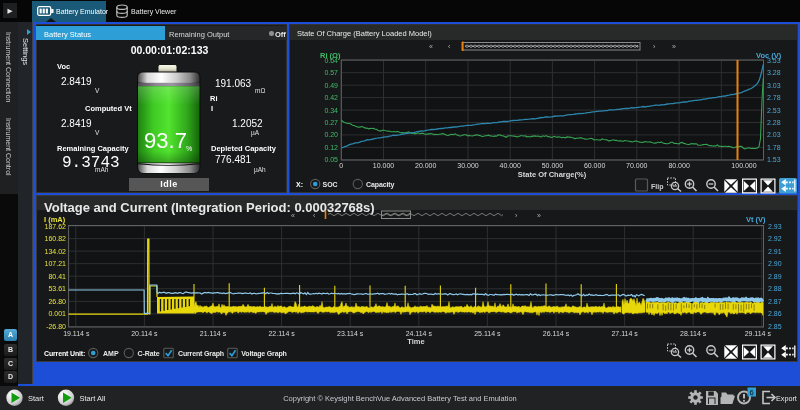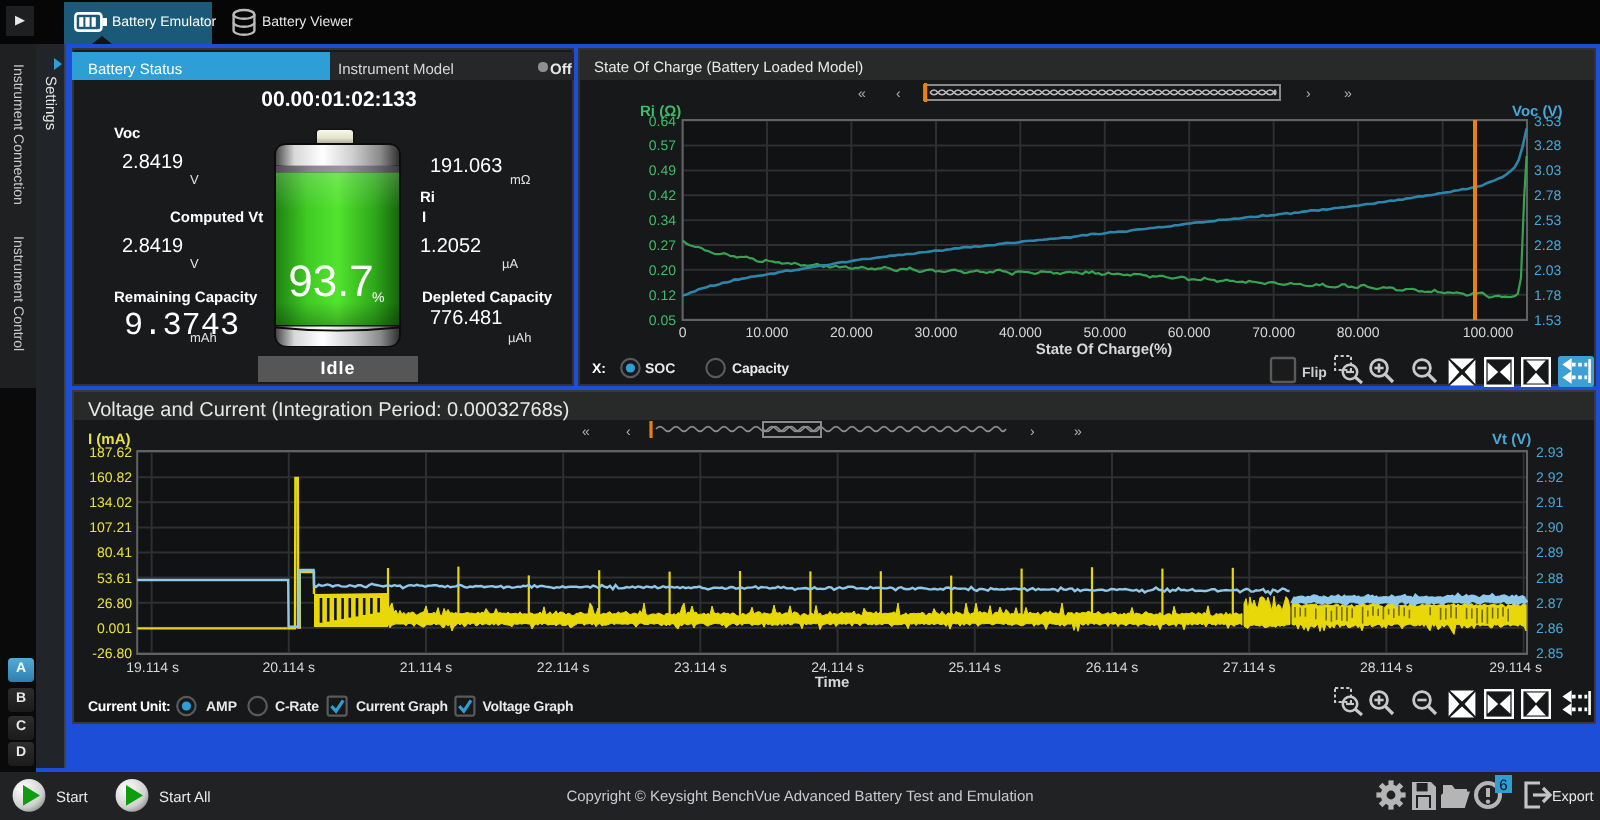--- a/index.html
+++ b/index.html
@@ -40,40 +40,40 @@
 
   <div class="abs" style="left:4px;top:329px;width:13px;height:12px;background:linear-gradient(#55aad8,#2d7fae);border-radius:2px;color:#fff;font-size:7px;font-weight:bold;text-align:center;line-height:12px;">A</div>
   <div class="abs" style="left:4px;top:344px;width:13px;height:12px;background:linear-gradient(#2d2d2d,#1b1b1b);border-radius:2px;color:#e8e8e8;font-size:7px;font-weight:bold;text-align:center;line-height:12px;">B</div>
   <div class="abs" style="left:4px;top:358px;width:13px;height:12px;background:linear-gradient(#2d2d2d,#1b1b1b);border-radius:2px;color:#e8e8e8;font-size:7px;font-weight:bold;text-align:center;line-height:12px;">C</div>
   <div class="abs" style="left:4px;top:371px;width:13px;height:12px;background:linear-gradient(#2d2d2d,#1b1b1b);border-radius:2px;color:#e8e8e8;font-size:7px;font-weight:bold;text-align:center;line-height:12px;">D</div>
 
   <div class="abs" style="left:36px;top:24px;width:251px;height:169px;background:#191a1b;border:1px solid #333;"></div>
   <div class="abs" style="left:36px;top:26px;width:128.6px;height:14px;background:#2d9fd6;"></div>
   <div class="abs" style="left:44px;top:29.5px;font-size:7.5px;color:#fff;">Battery Status</div>
   <div class="abs" style="left:164.6px;top:26px;width:122.4px;height:14px;background:#262728;"></div>
-  <div class="abs" style="left:169px;top:29.5px;font-size:7.5px;color:#d8d8d8;">Instrument Model</div>
+  <div class="abs" style="left:169px;top:29.5px;font-size:7.5px;color:#d8d8d8;">Remaining Output</div>
   <div class="abs" style="left:269px;top:31px;width:4.5px;height:4.5px;border-radius:50%;background:#8f8f8f;"></div>
   <div class="abs" style="left:275px;top:29.5px;font-size:7.5px;font-weight:bold;color:#e8e8e8;">Off</div>
   <div class="abs" style="left:52px;top:43.5px;width:235px;text-align:center;font-size:10.5px;font-weight:bold;color:#fff;">00.00:01:02:133</div>
 
   <div class="abs" style="left:57px;top:61.5px;font-size:7.5px;font-weight:bold;color:#fff;">Voc</div>
   <div class="abs" style="left:61px;top:76px;font-size:10px;color:#fff;">2.8419</div>
   <div class="abs" style="left:95px;top:87px;font-size:6.5px;color:#e0e0e0;">V</div>
   <div class="abs" style="left:57px;top:103.5px;font-size:7.5px;font-weight:bold;color:#fff;margin-left:28px;">Computed Vt</div>
   <div class="abs" style="left:61px;top:118px;font-size:10px;color:#fff;">2.8419</div>
   <div class="abs" style="left:95px;top:129px;font-size:6.5px;color:#e0e0e0;">V</div>
   <div class="abs" style="left:57px;top:144px;font-size:7.5px;font-weight:bold;color:#fff;text-align:center;">Remaining Capacity</div>
   <div class="abs" style="left:62px;top:154px;font-size:16px;color:#fff;font-family:Liberation Mono, monospace;">9.3743</div>
   <div class="abs" style="left:95px;top:166px;font-size:6.5px;color:#e0e0e0;">mAh</div>
 
   <div class="abs" style="left:210px;top:61.5px;font-size:7.5px;font-weight:bold;color:#fff;margin-top:32px;">Ri</div>
   <div class="abs" style="left:215px;top:78px;font-size:10px;color:#fff;">191.063</div>
   <div class="abs" style="left:255px;top:87px;font-size:6.5px;color:#e0e0e0;">mΩ</div>
   <div class="abs" style="left:211px;top:103.5px;font-size:7.5px;font-weight:bold;color:#fff;">I</div>
-  <div class="abs" style="left:210px;top:118px;font-size:10px;color:#fff;">1.2052</div>
+  <div class="abs" style="left:232px;top:118px;font-size:10px;color:#fff;">1.2052</div>
   <div class="abs" style="left:251px;top:129px;font-size:6.5px;color:#e0e0e0;">µA</div>
   <div class="abs" style="left:211px;top:144px;font-size:7.5px;font-weight:bold;color:#fff;">Depleted Capacity</div>
   <div class="abs" style="left:215px;top:154px;font-size:10px;color:#fff;">776.481</div>
   <div class="abs" style="left:254px;top:166px;font-size:6.5px;color:#e0e0e0;">µAh</div>
 
   <svg class="abs" style="left:130px;top:60px" width="78" height="118">
     <defs>
       <linearGradient id="metal" x1="0" y1="0" x2="1" y2="0">
         <stop offset="0" stop-color="#4a4a4a"></stop>
           <stop offset="0.15" stop-color="#d8d8d8"></stop>
@@ -230,21 +230,21 @@
       <rect x="779" y="178.0" width="18" height="15.5" rx="1.5" fill="#3d9fd3"></rect>
       <path d="M781.2,182.3 l4.6,-3.2 v6.4 z" fill="#fff"></path>
       <line x1="786" y1="182.3" x2="793.6" y2="182.3" stroke="#fff" stroke-width="1.8" stroke-dasharray="1.8,1.3"></line>
       <path d="M781.2,188.7 l4.6,-3.2 v6.4 z" fill="#fff"></path>
       <line x1="786" y1="188.7" x2="793.6" y2="188.7" stroke="#fff" stroke-width="1.8" stroke-dasharray="1.8,1.3"></line>
       <line x1="794.8" y1="179.5" x2="794.8" y2="191.5" stroke="#fff" stroke-width="1.3"></line>
     </svg>
 
   <div class="abs" style="left:36px;top:195px;width:762px;height:167px;background:#171819;border:1px solid #3a3a3a;"></div>
   <div class="abs" style="left:37px;top:196px;width:760px;height:14px;background:#282929;"></div>
-  <div class="abs" style="left:44px;top:199.5px;font-size:10px;color:#e8e8e8;">Voltage and Current (Integration Period: 0.00032768s)</div>
+  <div class="abs" style="left:44px;top:199.5px;font-size:13px;color:#e8e8e8;font-weight:bold;">Voltage and Current (Integration Period: 0.00032768s)</div>
 
   <svg class="abs" style="left:0;top:0" width="800" height="230">
     <text x="291" y="218" font-size="7" fill="#b0b0b0">«</text>
     <text x="313" y="218" font-size="7" fill="#b0b0b0">‹</text>
     <line x1="325.5" y1="210.5" x2="325.5" y2="219" stroke="#e8820c" stroke-width="1.6"></line>
     <path d="M328,214.5 Q330.0,212.1 332.0,214.5 Q334.0,216.9 336.0,214.5 Q338.0,212.1 340.0,214.5 Q342.0,216.9 344.0,214.5 Q346.0,212.1 348.0,214.5 Q350.0,216.9 352.0,214.5 Q354.0,212.1 356.0,214.5 Q358.0,216.9 360.0,214.5 Q362.0,212.1 364.0,214.5 Q366.0,216.9 368.0,214.5 Q370.0,212.1 372.0,214.5 Q374.0,216.9 376.0,214.5 Q378.0,212.1 380.0,214.5 Q382.0,216.9 384.0,214.5 Q386.0,212.1 388.0,214.5 Q390.0,216.9 392.0,214.5 Q394.0,212.1 396.0,214.5 Q398.0,216.9 400.0,214.5 Q402.0,212.1 404.0,214.5 Q406.0,216.9 408.0,214.5 Q410.0,212.1 412.0,214.5 Q414.0,216.9 416.0,214.5 Q418.0,212.1 420.0,214.5 Q422.0,216.9 424.0,214.5 Q426.0,212.1 428.0,214.5 Q430.0,216.9 432.0,214.5 Q434.0,212.1 436.0,214.5 Q438.0,216.9 440.0,214.5 Q442.0,212.1 444.0,214.5 Q446.0,216.9 448.0,214.5 Q450.0,212.1 452.0,214.5 Q454.0,216.9 456.0,214.5 Q458.0,212.1 460.0,214.5 Q462.0,216.9 464.0,214.5 Q466.0,212.1 468.0,214.5 Q470.0,216.9 472.0,214.5 Q474.0,212.1 476.0,214.5 Q478.0,216.9 480.0,214.5 Q482.0,212.1 484.0,214.5 Q486.0,216.9 488.0,214.5 Q490.0,212.1 492.0,214.5 Q494.0,216.9 496.0,214.5 Q498.0,212.1 500.0,214.5 Q501.5,216.9 503,214.5" fill="none" stroke="#909090" stroke-width="0.8"></path>
     <path d="M381.5,214.5 Q383.5,216.9 385.5,214.5 Q387.5,212.1 389.5,214.5 Q391.5,216.9 393.5,214.5 Q395.5,212.1 397.5,214.5 Q399.5,216.9 401.5,214.5 Q403.5,212.1 405.5,214.5 Q407.5,216.9 409.5,214.5 Q410.0,212.1 410.5,214.5" fill="none" stroke="#909090" stroke-width="0.8"></path>
     <rect x="381.5" y="211" width="29" height="7.5" fill="none" stroke="#8a8a8a" stroke-width="1"></rect>
     <text x="515" y="218" font-size="7" fill="#b0b0b0">›</text>
     <text x="537" y="218" font-size="7" fill="#b0b0b0">»</text>

